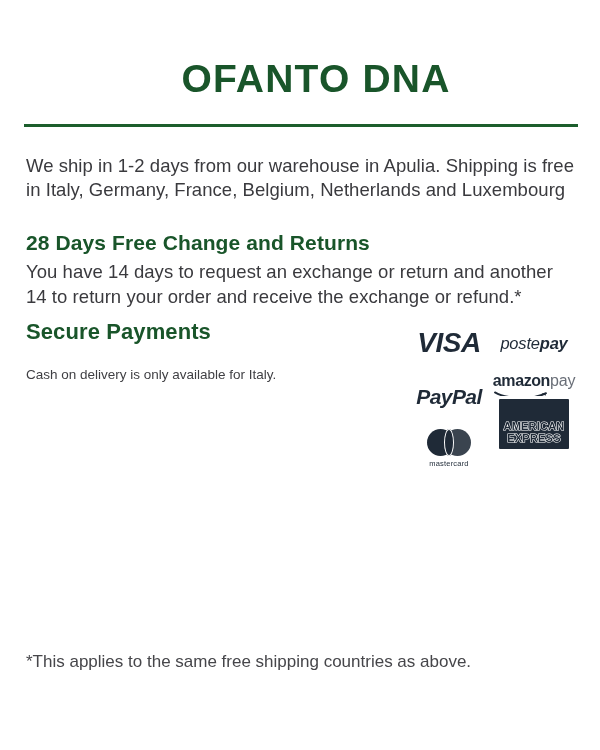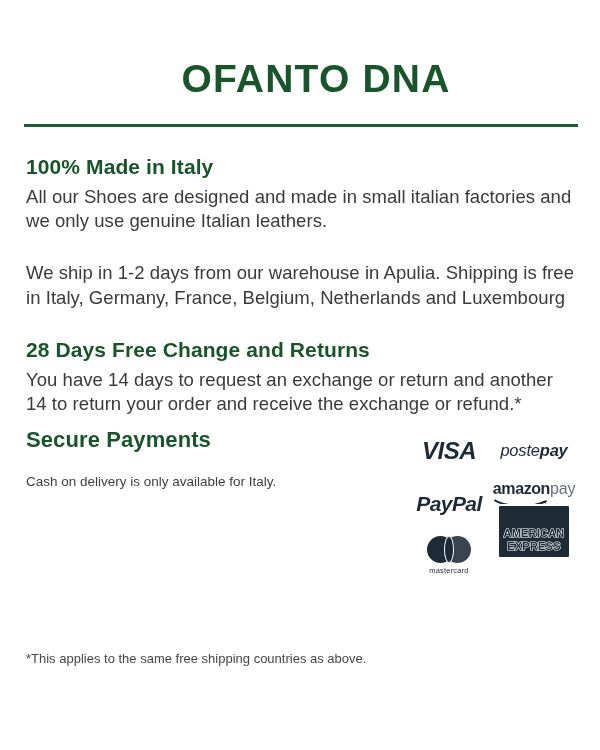--- a/index.html
+++ b/index.html
@@ -107,21 +107,21 @@
   .logo-cell {
     display: flex;
     align-items: center;
     justify-content: center;
     flex-direction: column;
   }
   .cell-a { width: 76px; }
   .cell-b { width: 94px; }
 
   .visa {
-    font-size: 24px;
+    font-size: 28px;
     font-weight: bold;
     font-style: italic;
     color: #1f2a37;
     letter-spacing: -0.5px;
     font-family: "Liberation Sans", sans-serif;
   }
   .postepay {
     font-size: 16.5px;
     font-style: italic;
     color: #1f2a37;
@@ -222,39 +222,35 @@
     paint-order: stroke fill;
   }
   .amex-line.l2 { margin-top: 1px; }
 
   
   .footer-note {
     position: absolute;
     top: 651px;
     left: 26px;
     width: 548px;
-    font-size: 13px;
+    font-size: 17px;
     color: #46464a;
     line-height: 1.3;
   }
 </style>
 </head>
 <body>
 
 <div class="page">
 
   <div class="title">OFANTO DNA</div>
   <div class="divider"></div>
 
   <div class="content">
 
-    <div class="section sec-1">
-      <p class="sec-head">100% Made in Italy</p>
-      <p class="sec-body">All our Shoes are designed and made in small italian factories and we only use genuine Italian leathers.</p>
-    </div>
 
     <div class="section sec-2">
       <p class="sec-body">We ship in 1-2 days from our warehouse in Apulia. Shipping is free in Italy, Germany, France, Belgium, Netherlands and Luxembourg</p>
     </div>
 
     <div class="section sec-3">
       <p class="sec-head">28 Days Free Change and Returns</p>
       <p class="sec-body">You have 14 days to request an exchange or return and another 14 to return your order and receive the exchange or refund.*</p>
     </div>
 

